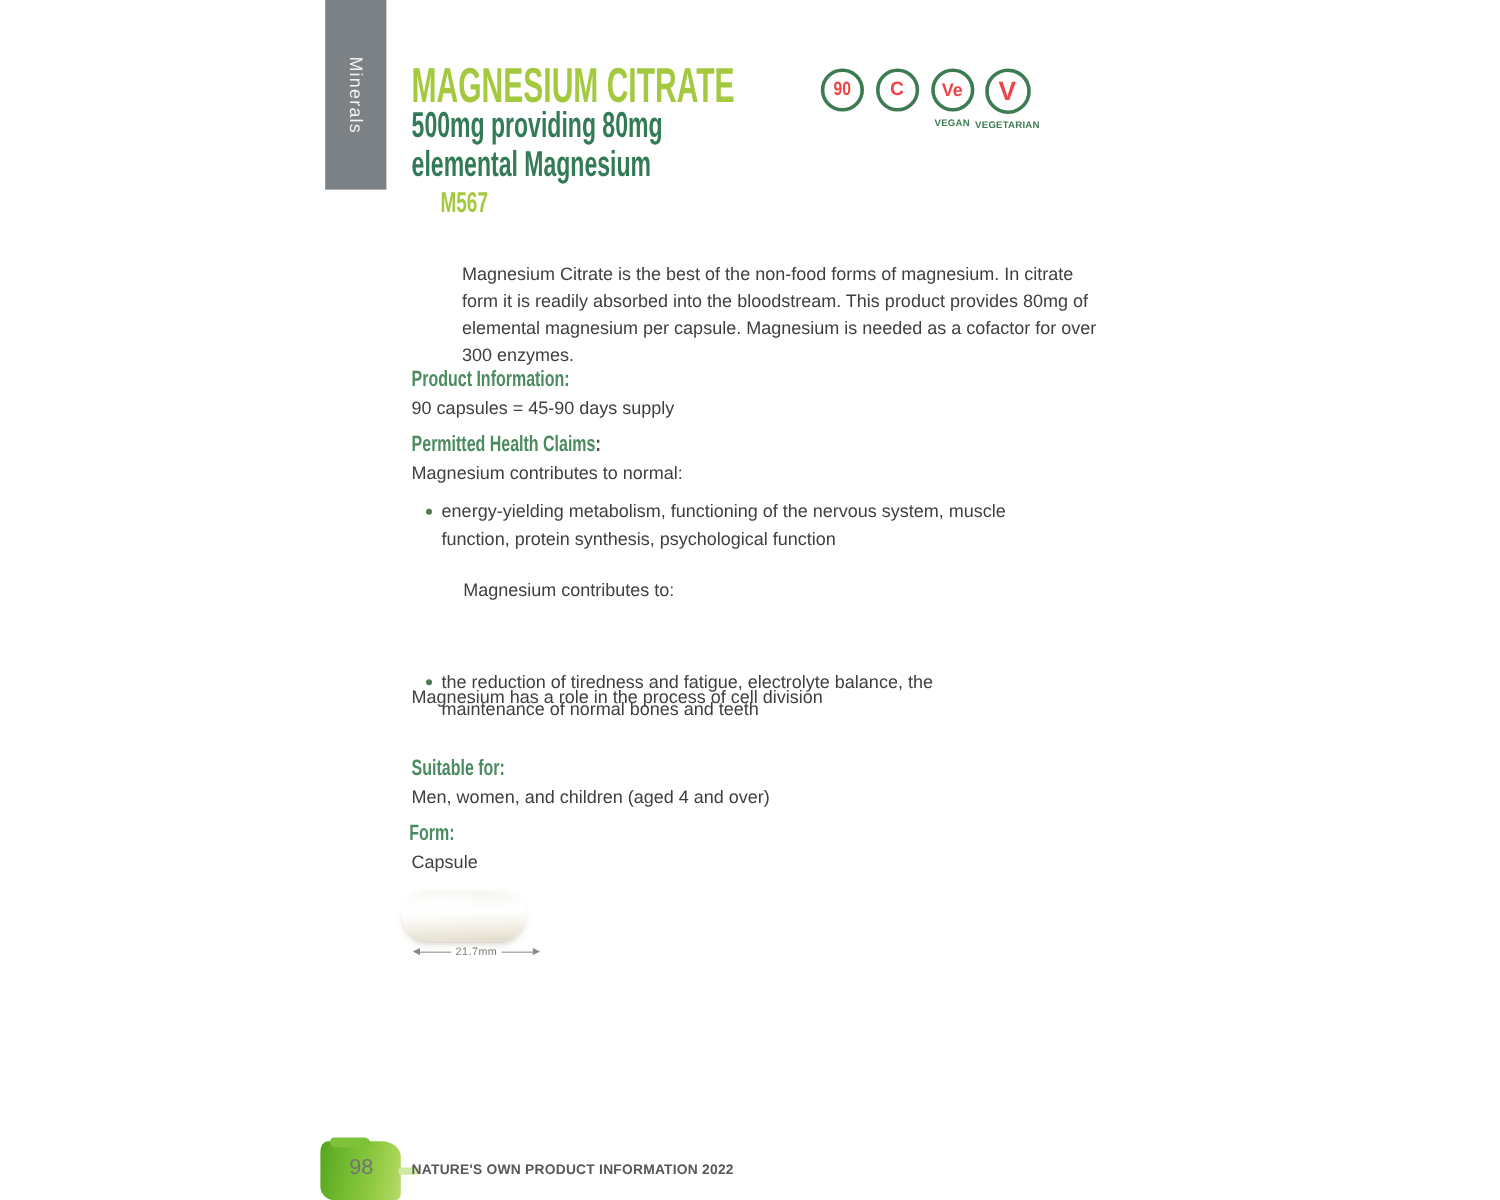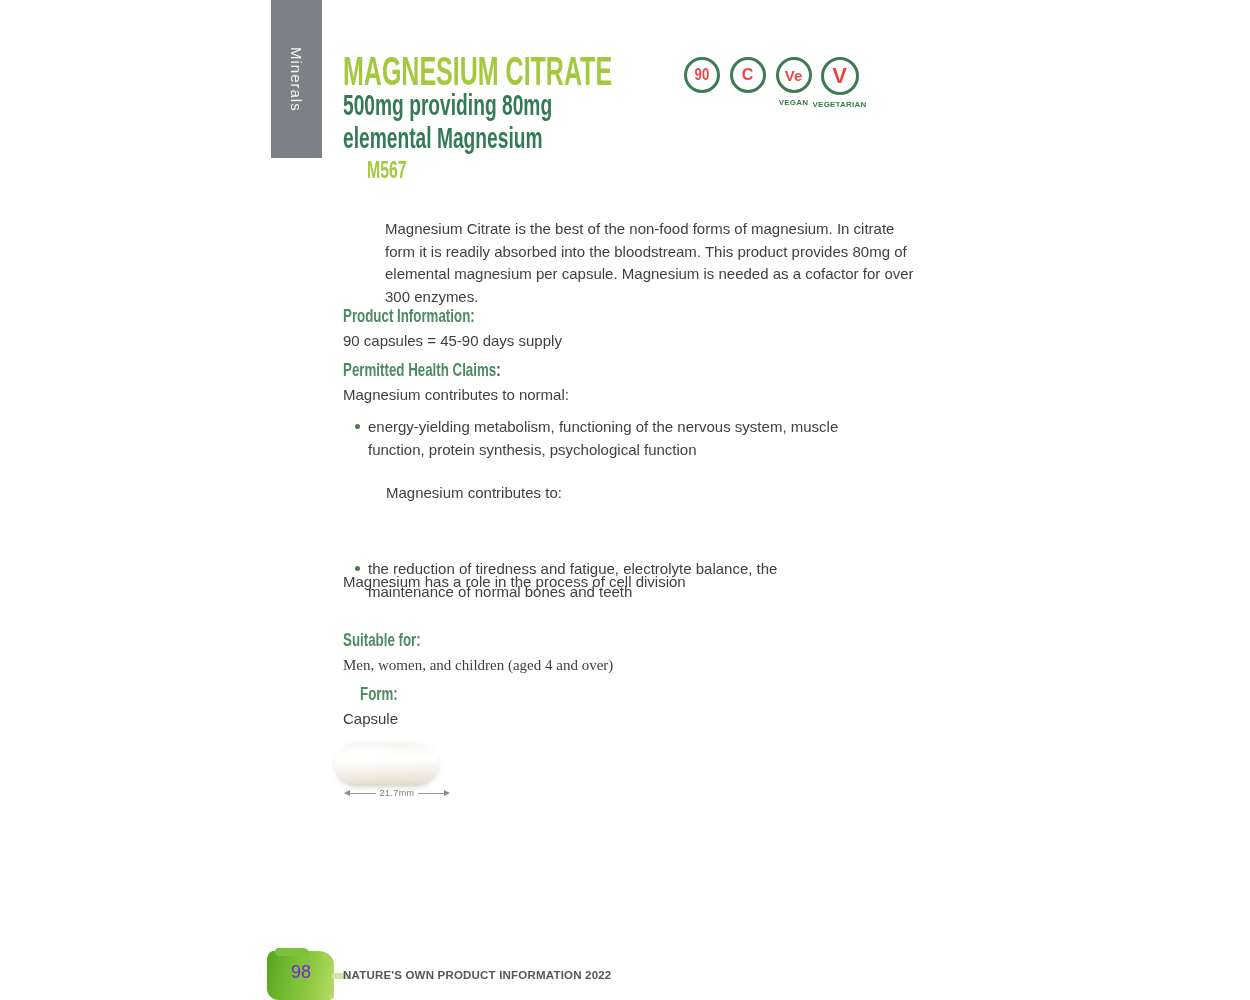--- a/index.html
+++ b/index.html
@@ -44,22 +44,22 @@
   .h-green .colon { color:#4a4a4a; font-weight:700; }
   .h-product   { left:343px; top:305px; }
   .l-supply    { left:343px; top:330px; }
   .h-claims    { left:343px; top:359px; }
   .l-normal    { left:343px; top:384px; }
   .bullet1     { left:355px; top:416px; width:505px; }
   .l-general   { left:343px; top:482px;margin-left:43px; }
   .bullet2     { left:355px; top:513px; width:505px; }
   .l-note      { left:343px; top:571px; }
   .h-suitable  { left:343px; top:629px; }
-  .l-suitable  { left:343px; top:654px;font-family:Liberation Serif, serif; }
-  .h-form      { left:360px; top:683px; }
+  .l-suitable  { left:343px; top:654px; }
+  .h-form      { left:341px; top:683px; }
   .l-form      { left:343px; top:708px; }
   .bullet { padding-left:13px; position:relative; }
   .bullet::before { content:''; position:absolute; left:0; top:8px; width:5px; height:5px;
                     border-radius:50%; background:#4d7a52; }
 
   
   .capsule { left:335px; top:741px; width:103px; height:43px; border-radius:22px;
     background:
       radial-gradient(ellipse 55% 45% at 30% 28%, #ffffff 0%, rgba(255,255,255,0) 65%),
       linear-gradient(178deg, #f1efe9 0%, #fbfaf7 22%, #ffffff 45%, #f5f2ea 68%, #e9e4d5 90%, #dcd6c4 100%);
@@ -74,21 +74,21 @@
   .dim-label { font-size:9px; color:#7e7e7e; padding:0 4px; letter-spacing:.4px; }
 
   
   .blob { left:267px; top:951px; width:67px; height:49px;
     background: linear-gradient(100deg, #55a51f 0%, #74bc31 35%, #8cc83f 62%, #a6d356 85%, #b7dc6b 100%);
     border-radius: 6px 16px 4px 12px / 9px 13px 5px 11px; }
   .blob::after { content:''; position:absolute; right:-15px; top:22px; width:17px; height:6px;
     background:#cde9a3; border-radius:2px; }
   .blob::before { content:''; position:absolute; left:8px; top:-3px; width:34px; height:8px;
     background:#7ec13a; border-radius:4px 6px 2px 5px; }
-  .pagenum { left:291px; top:962px; font-size:18px; color:#6d28d9; }
+  .pagenum { left:291px; top:962px; font-size:18px; color:#737373; }
   .pubtitle { left:343px; top:969px; font-size:11.5px; font-weight:700; color:#56575a; letter-spacing:.2px; }
 </style>
 </head>
 <body>
 
 <div class="abs tab">
   <span class="tab-label">Minerals</span>
 </div>
 
 <div class="abs title">

